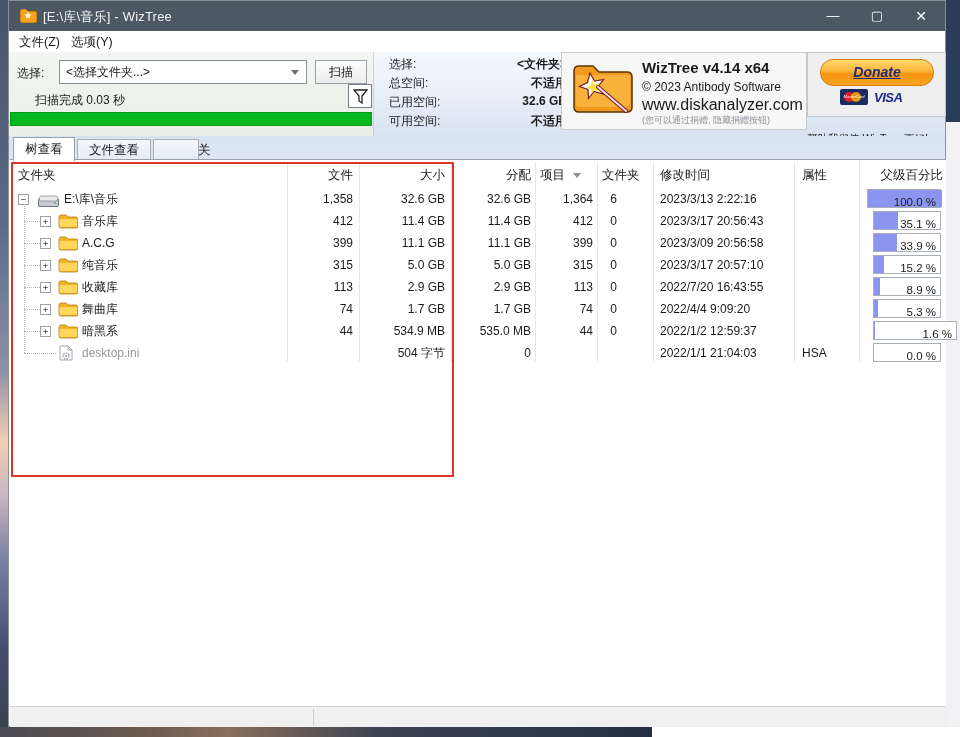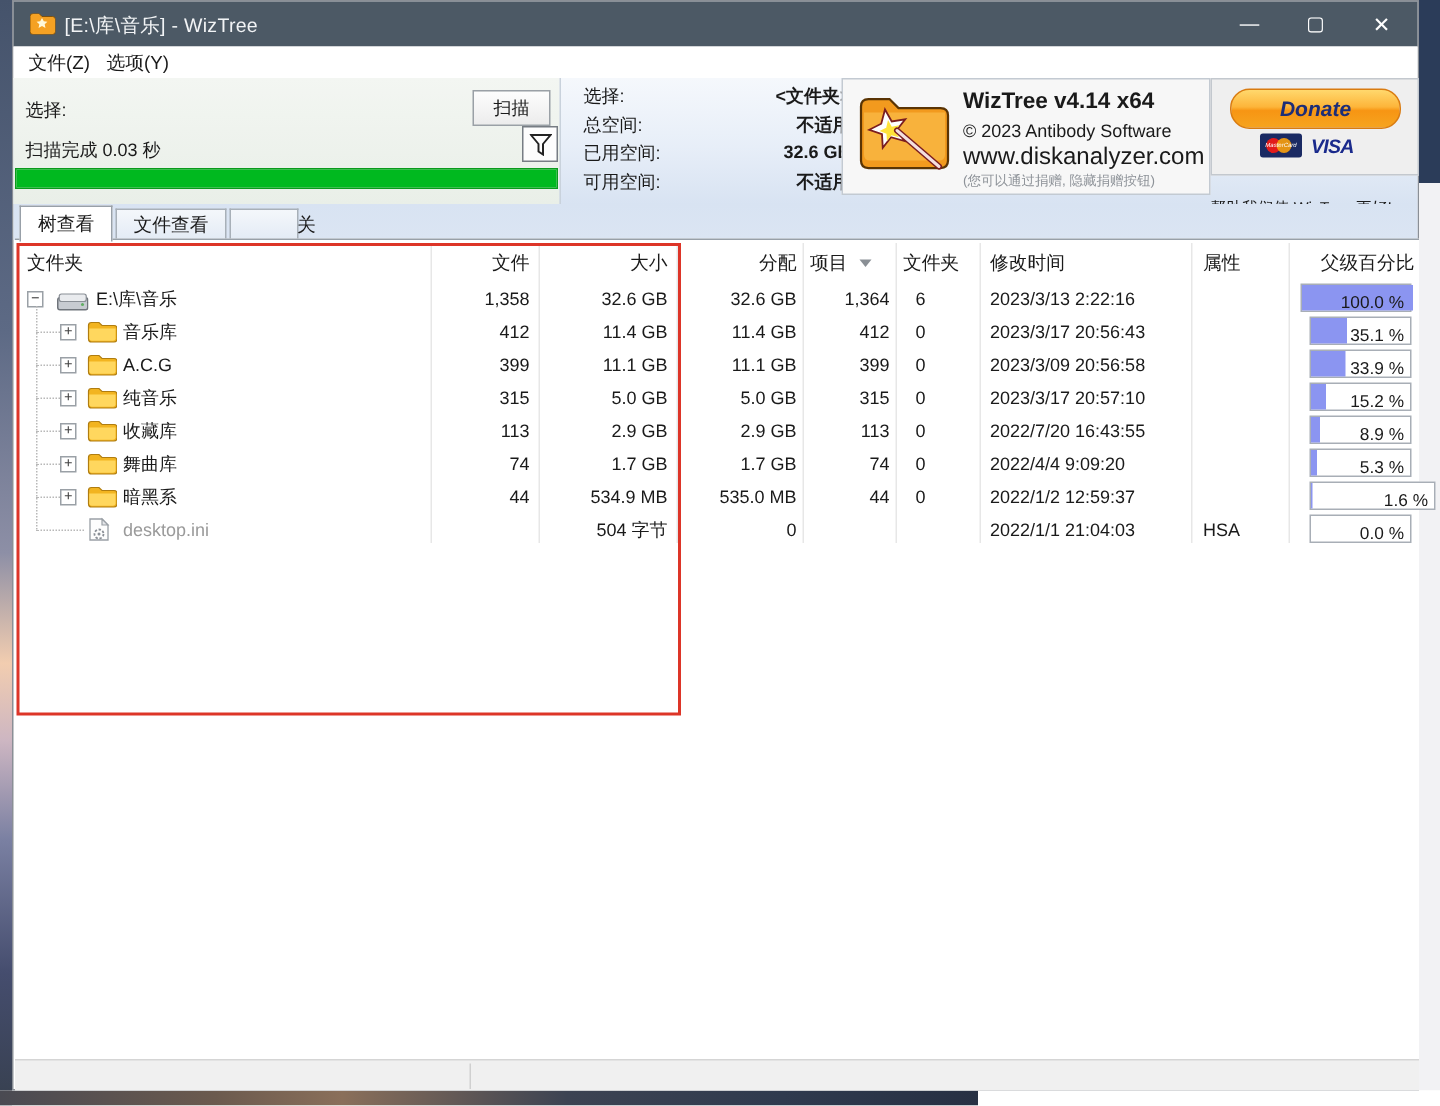--- a/index.html
+++ b/index.html
@@ -36,21 +36,21 @@
   #header{left:0;top:51px;width:100%;height:84px;
     background:linear-gradient(180deg,#f5f8fc 0%,#e7eef8 55%,#d8e3f2 100%);}
 
   
   #tools{left:0;top:0;width:364px;height:84px;background:linear-gradient(180deg,#f3f6f2 0%,#e9efe8 100%);border-right:1px solid #c9d2dc;}
   #lbl-select{left:8px;top:13px;}
   #dd{left:50px;top:8px;width:248px;height:24px;background:#fff;border:1px solid #8a9099;box-sizing:border-box;line-height:22px;}
   #dd .val{position:absolute;left:6px;top:0;}
   #dd .chev{position:absolute;right:7px;top:9px;width:0;height:0;border-left:4px solid transparent;border-right:4px solid transparent;border-top:5px solid #6a7078;}
   #btn-scan{left:306px;top:8px;width:52px;height:24px;background:linear-gradient(180deg,#fdfdfd,#ececec);border:1px solid #9aa0a6;box-sizing:border-box;text-align:center;line-height:22px;}
-  #scan-status{left:8px;top:40px;}
+  #scan-status{left:26px;top:40px;}
   #btn-filter{left:339px;top:32px;width:24px;height:24px;border:1px solid #777d84;box-sizing:border-box;background:#fdfdfd;}
   #btn-filter svg{position:absolute;left:4px;top:4px;}
   #progress{left:1px;top:60px;width:362px;height:14px;border:1px solid #0a9a1c;box-sizing:border-box;}
   #progress .fill{width:100%;height:100%;}
 
   
   .inforow{position:absolute;left:372px;width:186px;height:19px;}
   .inforow .lab{position:absolute;left:8px;top:2px;}
   .inforow .val{position:absolute;right:0px;top:2px;font-weight:bold;white-space:nowrap;}
   #ir0{top:2px;} #ir1{top:21px;} #ir2{top:40px;} #ir3{top:59px;}
@@ -61,21 +61,21 @@
   #about .t1{position:absolute;left:80px;top:6px;font-size:15px;font-weight:bold;}
   #about .t2{position:absolute;left:80px;top:27px;font-size:12px;}
   #about .t3{position:absolute;left:80px;top:43px;font-size:16px;}
   #about .t4{position:absolute;left:80px;top:61px;font-size:9px;color:#8d9298;}
 
   
   #donate{left:798px;top:0px;width:139px;height:65px;background:#efefef;border:1px solid #c3c8ce;box-sizing:border-box;}
   #donate-btn{position:absolute;left:12px;top:6px;width:114px;height:27px;border-radius:13px;
     background:linear-gradient(180deg,#ffd86d 0%,#fdb53a 45%,#f79513 55%,#f6a41f 100%);
     border:1px solid #d97b10;box-sizing:border-box;text-align:center;}
-  #donate-btn span{font-style:italic;font-weight:bold;color:#1d2d77;font-size:14px;line-height:25px;}
+  #donate-btn span{font-style:italic;font-weight:bold;color:#1d2d77;font-size:14px;line-height:25px;text-decoration:underline;}
   #cards{position:absolute;left:32px;top:36px;height:16px;}
   #mc{position:absolute;left:0;top:0;width:28px;height:16px;background:#1a2a63;border-radius:2px;}
   #mc .c1{position:absolute;left:4px;top:3px;width:10px;height:10px;border-radius:50%;background:#e21b1b;}
   #mc .c2{position:absolute;left:11px;top:3px;width:10px;height:10px;border-radius:50%;background:#f59d0e;opacity:.92;}
   #mc .mtxt{position:absolute;left:1px;top:5px;width:26px;font-size:4px;color:#fff;text-align:center;font-style:italic;}
   #visa{position:absolute;left:34px;top:1px;font-size:13px;font-weight:bold;font-style:italic;color:#1a2a8c;letter-spacing:-0.5px;}
   #donate-help{position:absolute;left:0;top:80px;width:139px;font-size:10.5px;}
 
   
   #tabbar{left:0;top:135px;width:100%;height:24px;background:linear-gradient(180deg,#d8e3f2,#dbe5f3);}
@@ -139,20 +139,24 @@
 
   <div class="abs" id="menubar">
     <span class="menuitem" id="menu-file">文件(Z)</span>
     <span class="menuitem" id="menu-options">选项(Y)</span>
   </div>
 
   <div class="abs" id="header">
 
     <div class="abs" id="tools">
       <span class="abs" id="lbl-select">选择:</span>
+      <div class="abs" id="dd">
+        <span class="val">&lt;选择文件夹...&gt;</span>
+        <span class="chev"></span>
+      </div>
       <div class="abs" id="btn-scan">扫描</div>
       <span class="abs" id="scan-status">扫描完成 0.03 秒</span>
       <div class="abs" id="btn-filter">
         <svg width="15" height="15" viewBox="0 0 15 15">
           <path d="M1 1 h13 l-5 6 v7 l-3-2 v-5 z" fill="none" stroke="#222" stroke-width="1.3"></path>
         </svg>
       </div>
       <div class="abs" id="progress">
         <div class="fill" style="background: rgb(0, 185, 31);"></div>
       </div>

